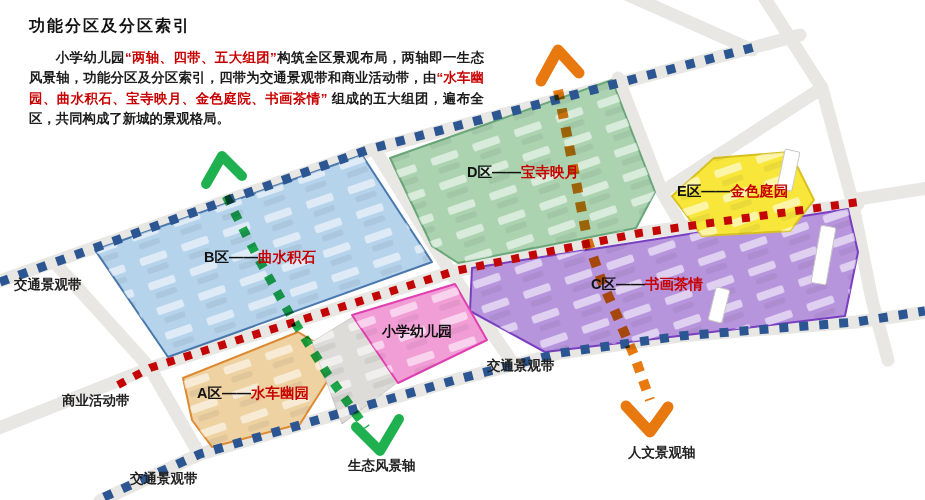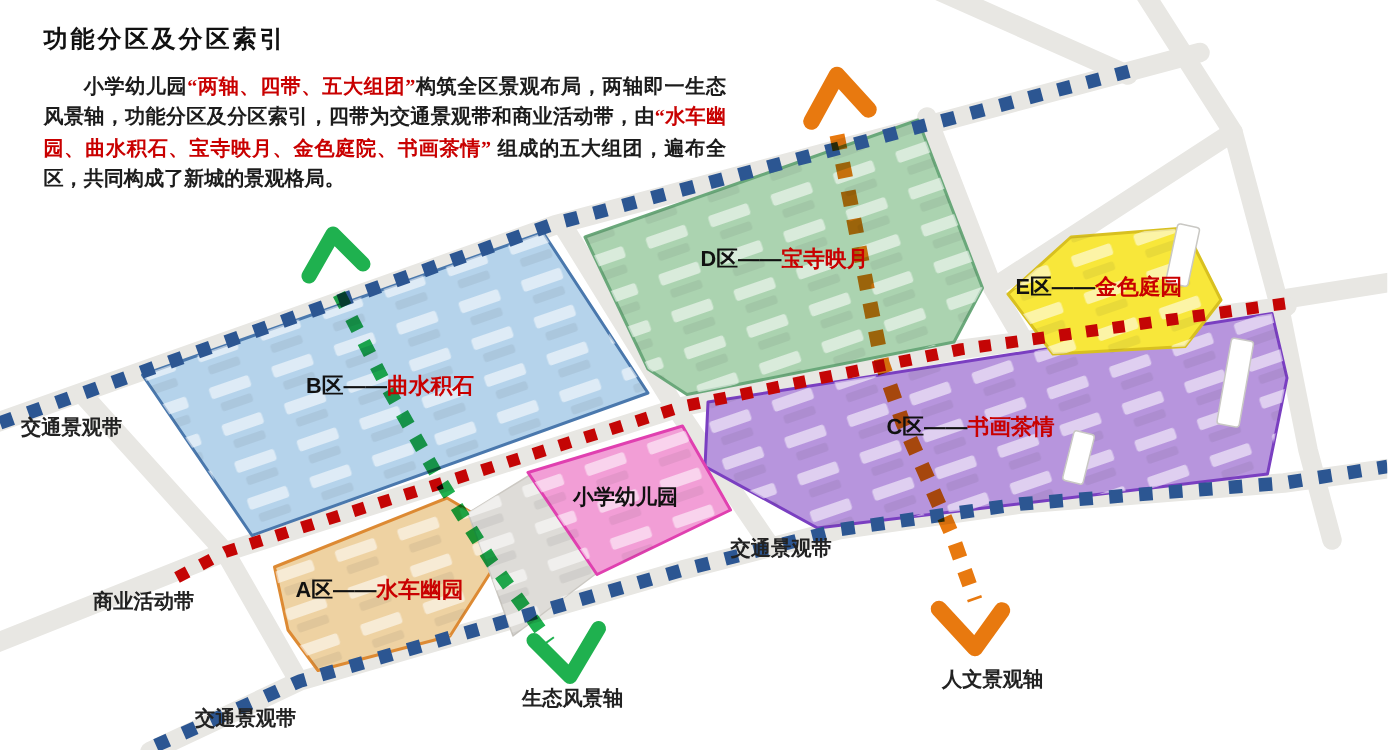--- a/index.html
+++ b/index.html
@@ -3,21 +3,21 @@
 <meta charset="utf-8">
 <style>
   html,body{margin:0;padding:0;background:#ffffff;}
   #stage{position:relative;width:925px;height:500px;background:#ffffff;overflow:hidden;
          font-family:"Liberation Sans",sans-serif;}
   #map{position:absolute;left:0;top:0;}
   #title{position:absolute;left:29px;top:16px;font-family:"Liberation Serif",serif;
          font-weight:bold;font-size:16px;color:#111;letter-spacing:2px;}
   #intro{position:absolute;left:29px;top:48px;width:455px;font-size:13.4px;line-height:1.52;
          color:#1c1c1c;font-weight:bold;text-indent:2em;text-align:justify;}
-  .red-quote{color:#c90000;font-weight:bold;font-family:Liberation Serif, serif;}
+  .red-quote{color:#c90000;font-weight:bold;}
   svg text{font-family:"Liberation Sans",sans-serif;}
   .band-label{font-size:13.5px;font-weight:bold;fill:#222;}
   .zone-label{font-size:14.5px;font-weight:bold;}
   .zone-prefix{fill:#111;}
 </style>
 </head>
 <body>
 
 <div id="stage">
 

